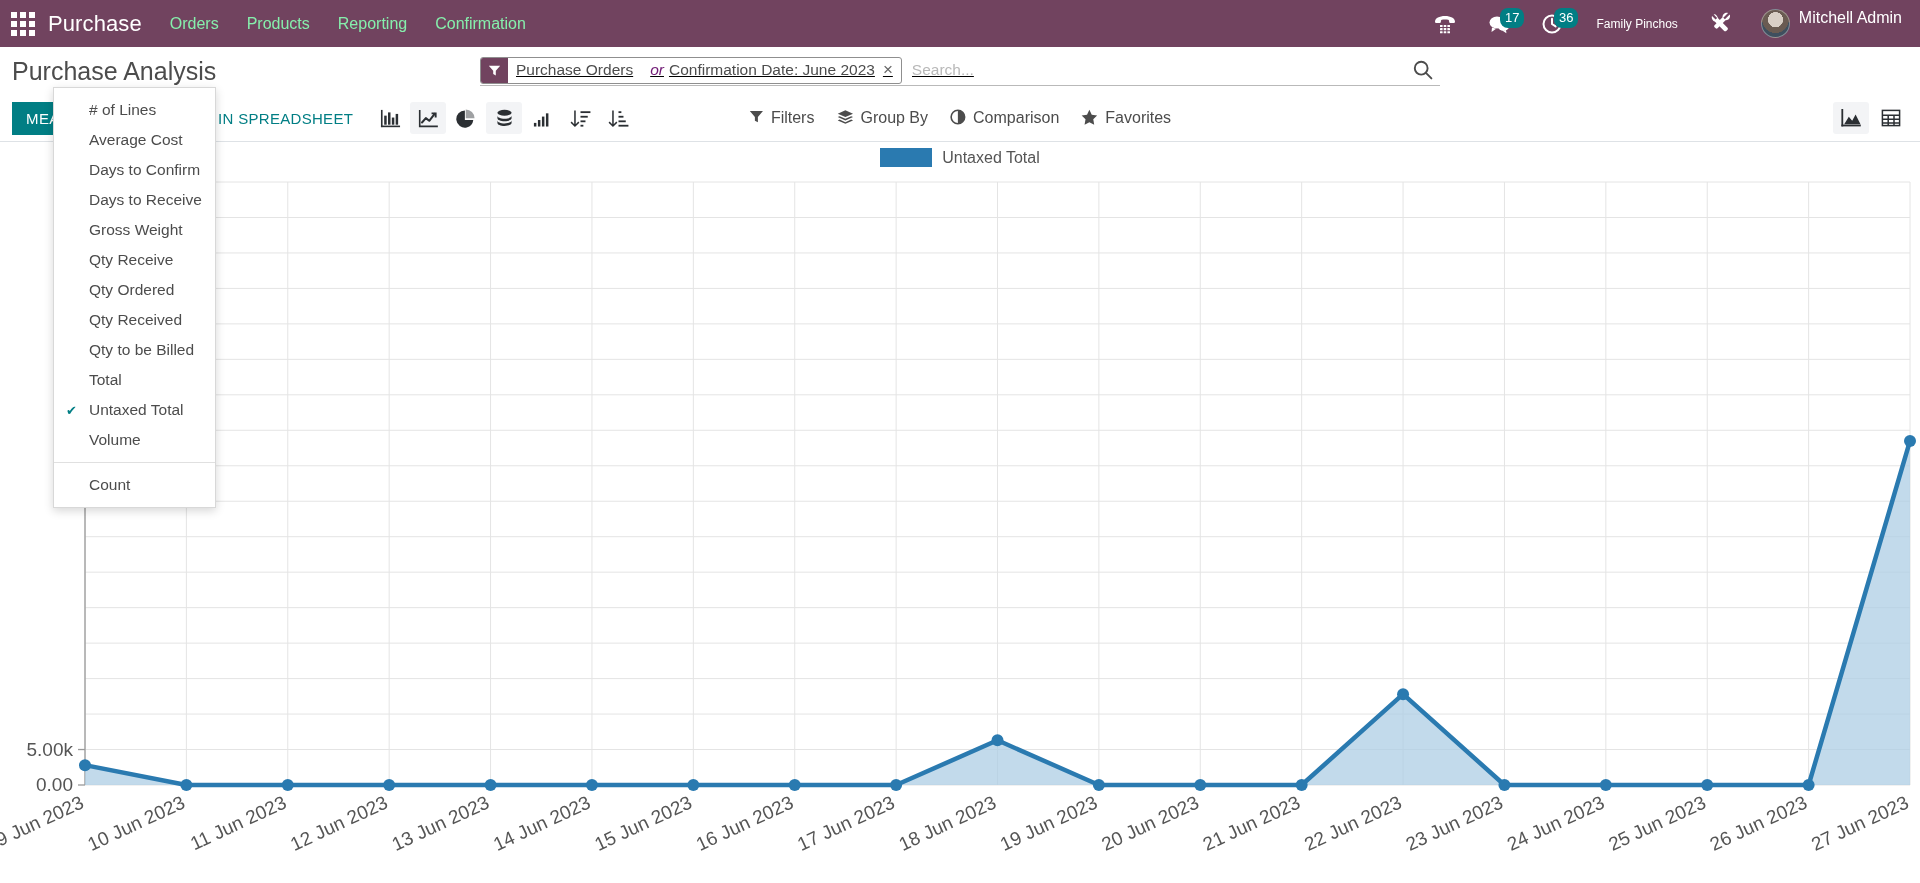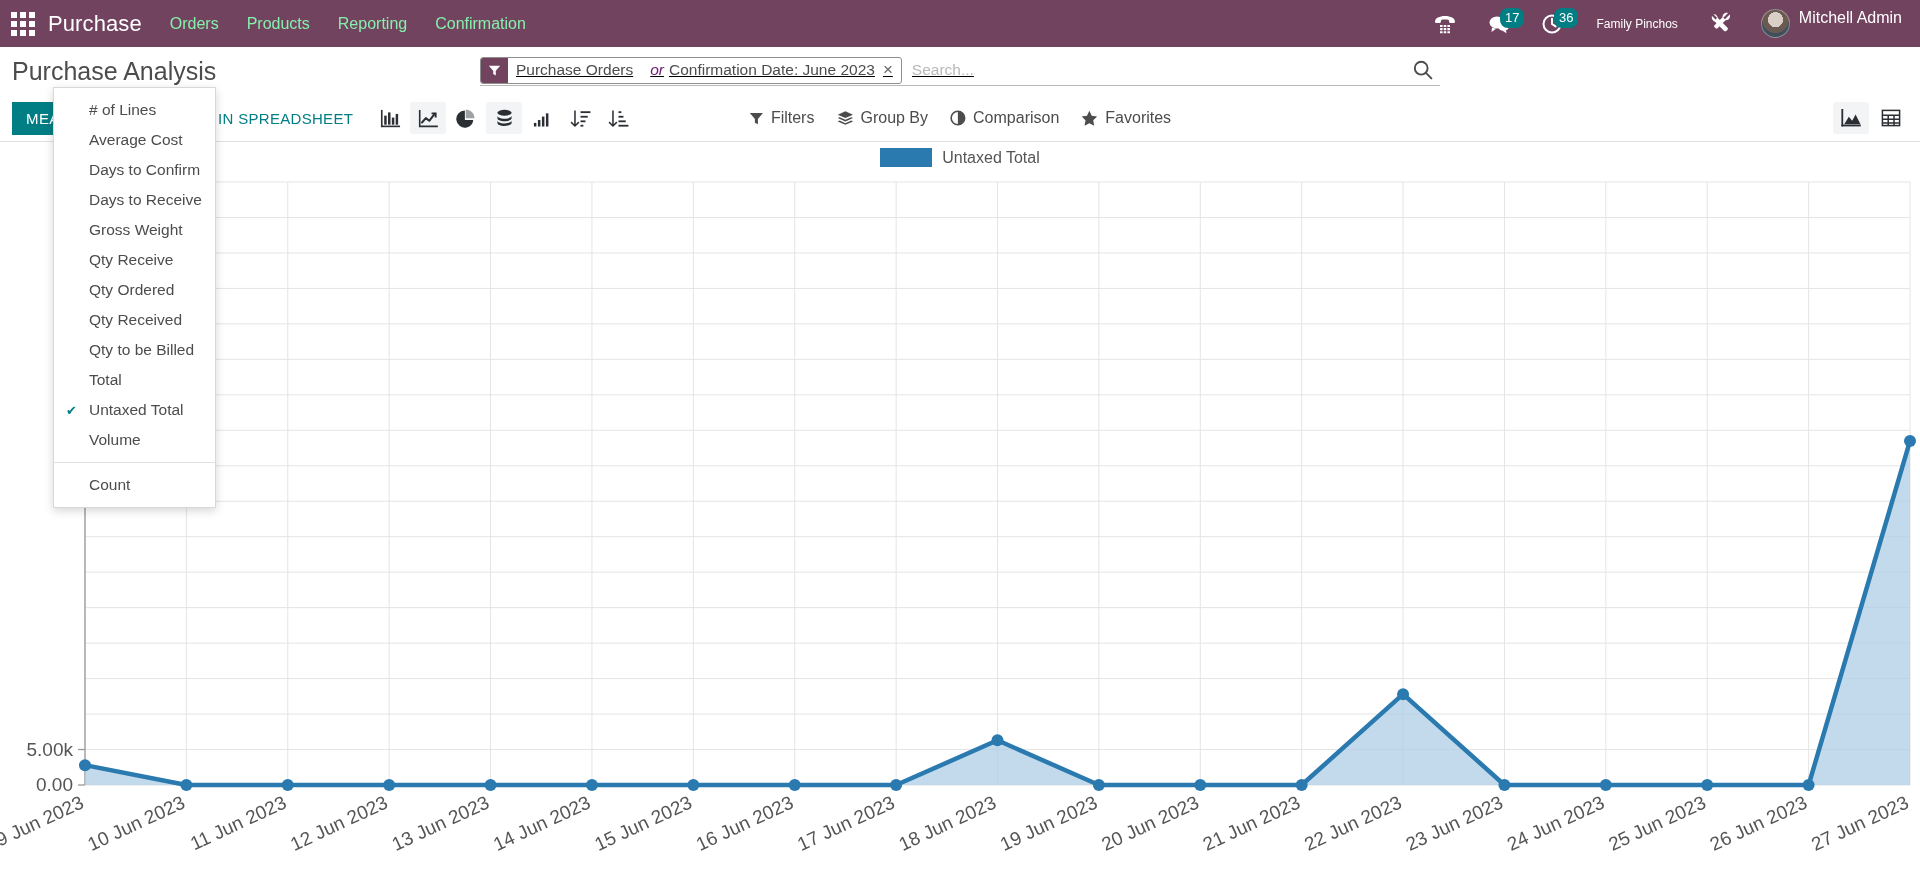--- a/index.html
+++ b/index.html
@@ -124,21 +124,21 @@
     width: 36px; height: 32px; display: flex; align-items: center; justify-content: center;
     cursor: pointer; border-radius: 3px; margin: 0 1px;
   }
   .icon-btn.active { background: #f3f4f6; }
   .cp-mid { display: flex; align-items: center; margin-left: 6px; }
   .cp-filters {
     position: absolute; left: 50%; transform: translateX(-50%);
     display: flex; align-items: center; gap: 22px;
   }
   .filter-item {
-    display: flex; align-items: center; gap: 7px;
+    display: flex; align-items: flex-start; gap: 7px;
     font-size: 16px; color: #4c4c4c; cursor: pointer; white-space: nowrap;
   }
   .cp-right { margin-left: auto; display: flex; align-items: center; gap: 2px; }
 
   
   .dropdown {
     position: absolute; top: 40px; left: 22px;
     width: 163px; background: #fff;
     border: 1px solid #d8d8d8;
     box-shadow: 0 3px 9px rgba(0,0,0,.16);

